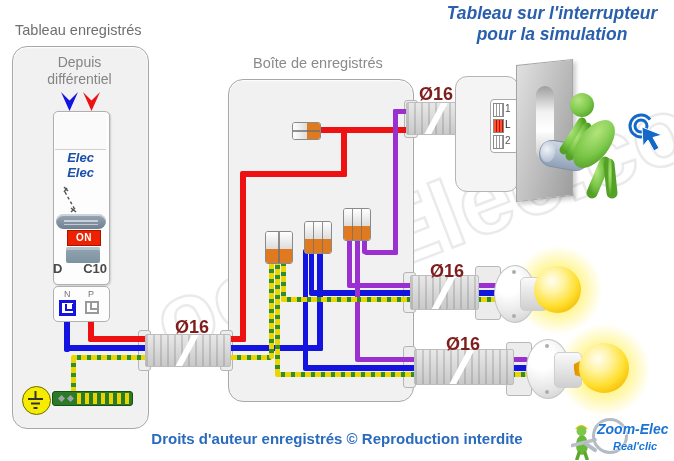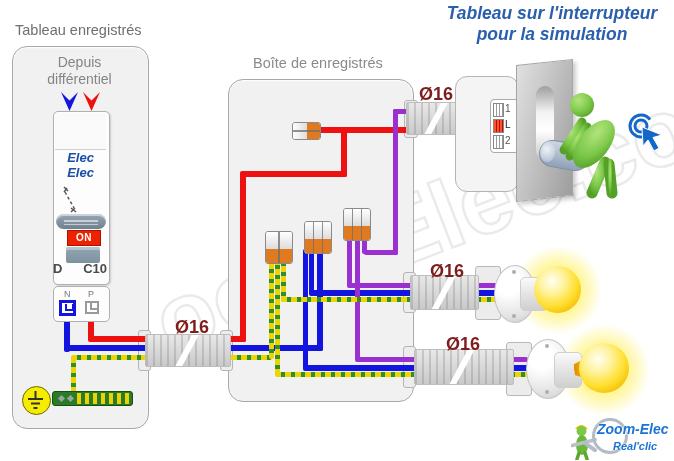--- a/index.html
+++ b/index.html
@@ -318,20 +318,21 @@
     <span class="screw" style="left:18px;bottom:4px;"></span>
   </div>
   <div class="lampcyl" style="left:554px;top:352px;width:26px;height:34px;"></div>
   <div class="neck" style="left:574px;top:357px;width:16px;height:24px;transform:rotate(-6deg);"></div>
   <div class="bulb" style="left:579px;top:343px;width:50px;height:50px;"></div>
 
   <div id="title">
     <div>Tableau sur l'interrupteur</div>
     <div>pour la simulation</div>
   </div>
+  <div id="copyright">Droits d'auteur enregistrés © Reproduction interdite</div>
 
   <svg class="abs" style="left:571px;top:420px;" width="28" height="40" viewBox="0 0 28 40">
     <path d="M4 9 Q10 1 17 9 Z" fill="#f2c400"></path>
     <circle cx="10.5" cy="11" r="5" fill="#7cc84a"></circle>
     <ellipse cx="11" cy="25" rx="6" ry="10" fill="#69b838"></ellipse>
     <rect x="-1" y="21" width="27" height="3.5" rx="1.5" fill="#b9c0c8" transform="rotate(-14 12 22)"></rect>
     <line x1="8" y1="33" x2="6" y2="39" stroke="#5aa82c" stroke-width="3.5" stroke-linecap="round"></line>
     <line x1="14" y1="33" x2="16" y2="39" stroke="#5aa82c" stroke-width="3.5" stroke-linecap="round"></line>
   </svg>
   <div id="logo-glass"></div>

